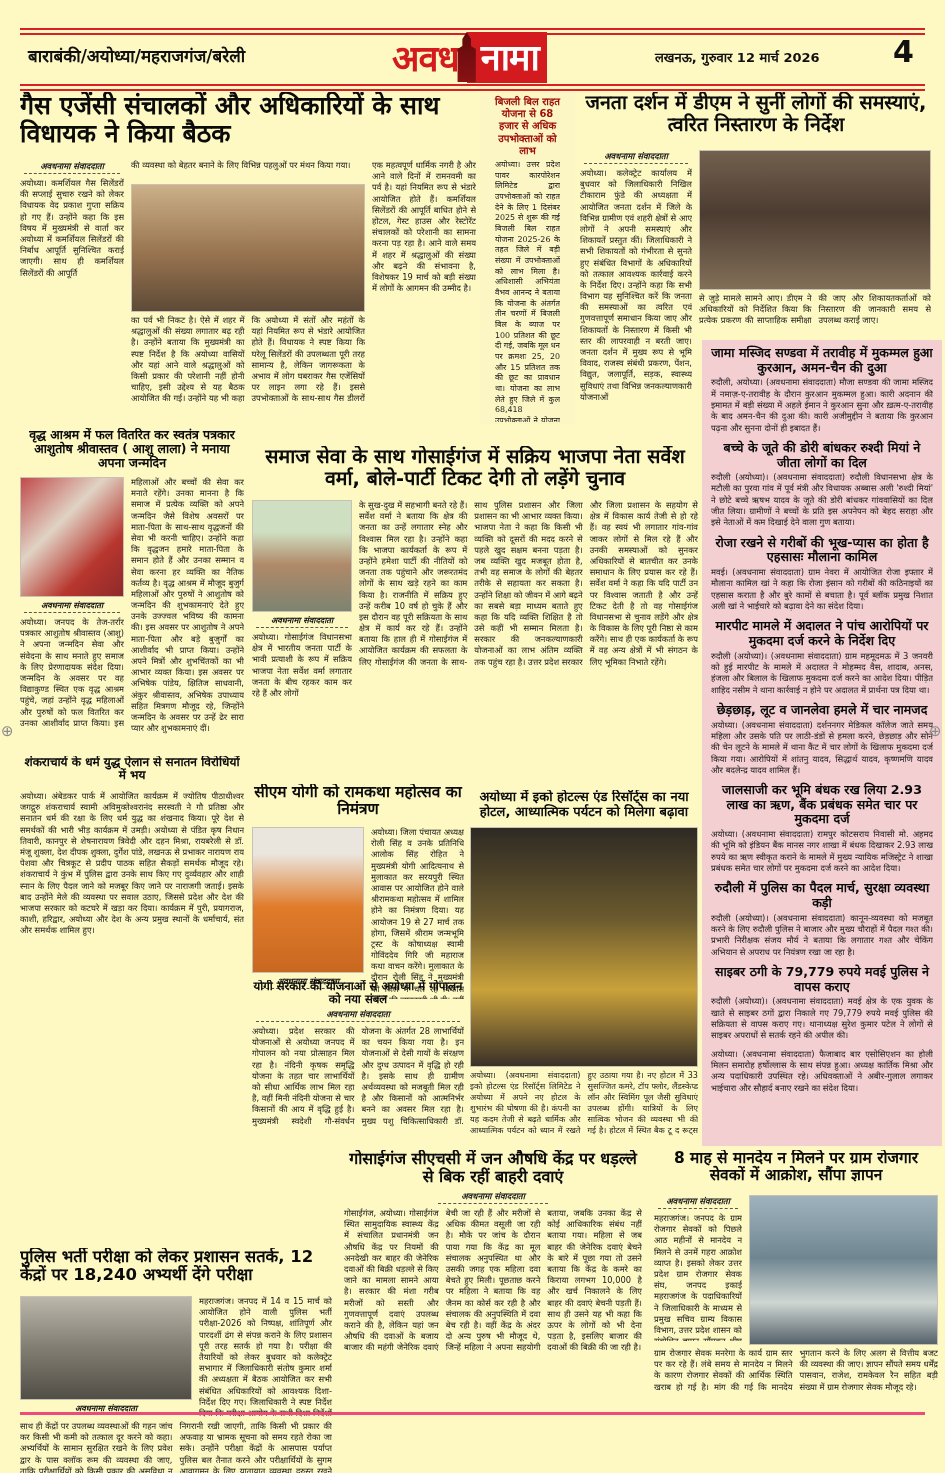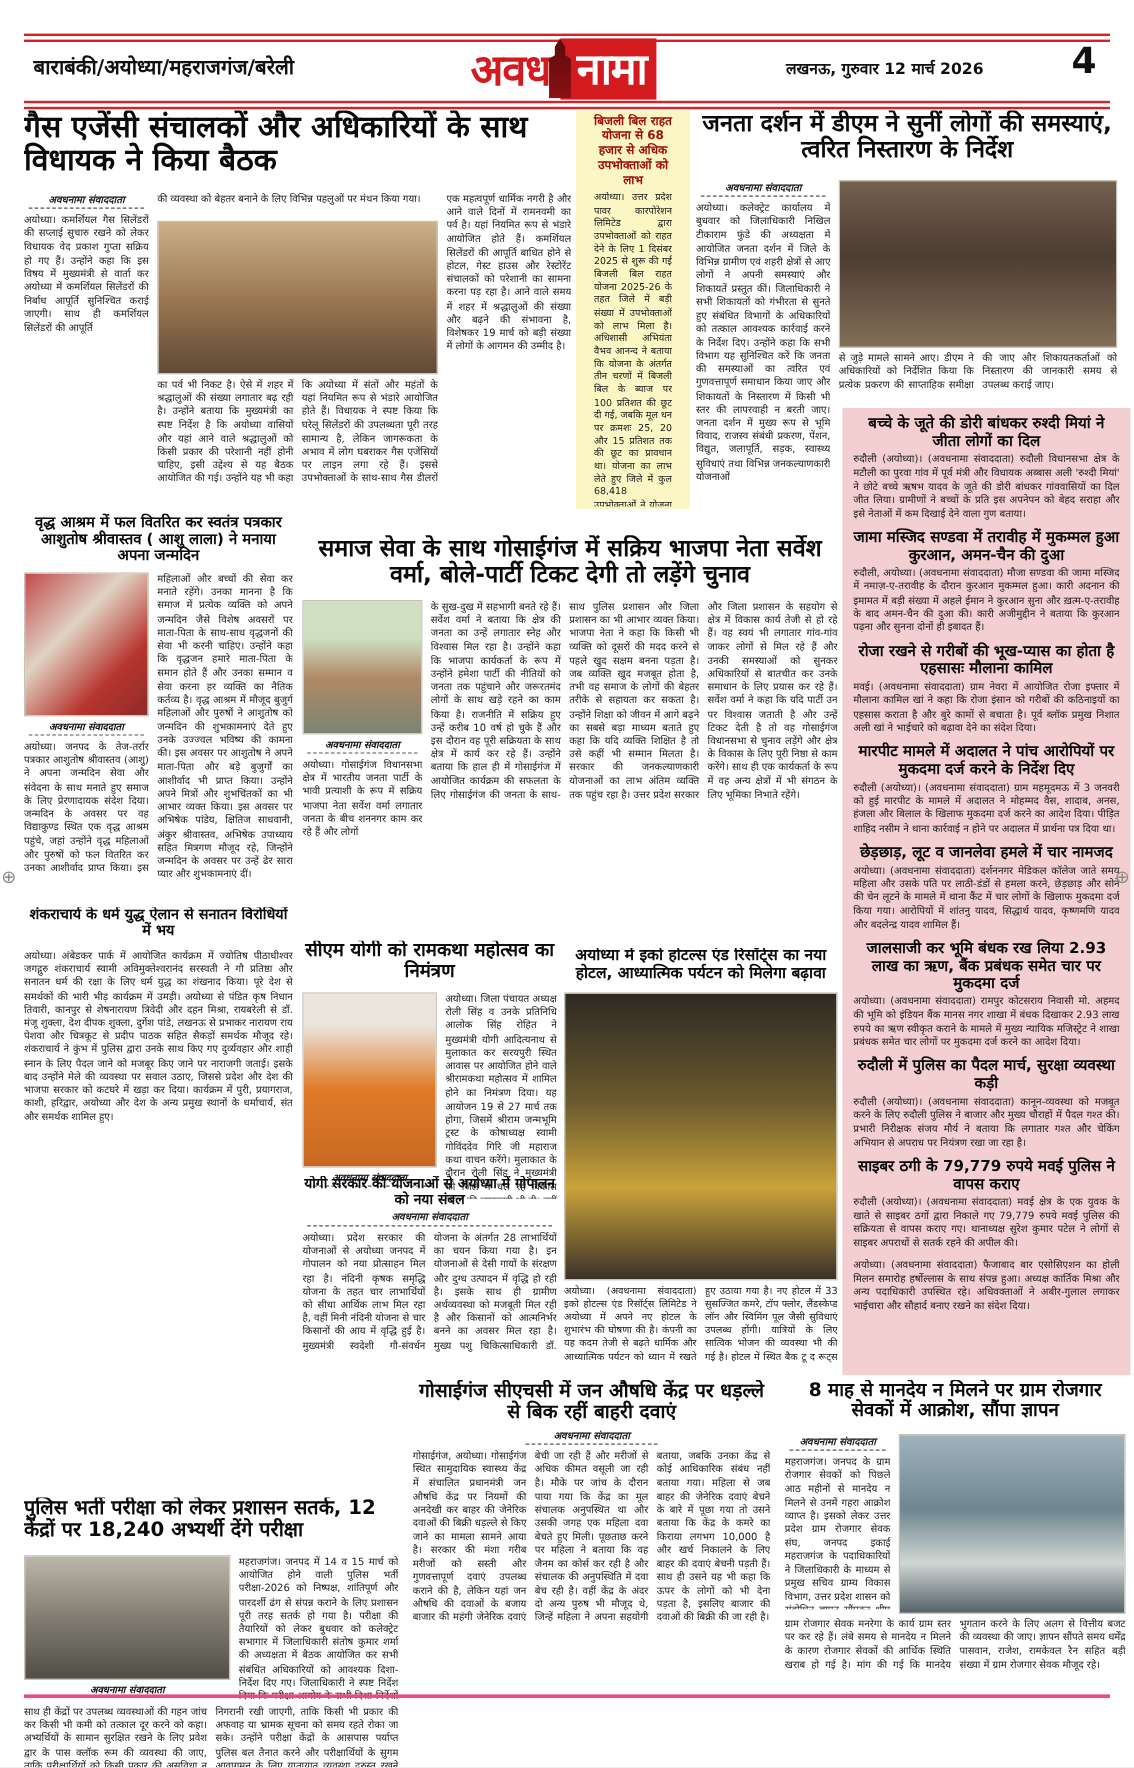--- a/index.html
+++ b/index.html
@@ -4,21 +4,21 @@
 <style>
   :root{
     --rule-red:#d92027;
     --masthead-red:#d31a1f;
     --masthead-dark:#7a0d10;
     --yellow-bg:#fbf6c3;
     --pink-bg:#f3cfd2;
     --bottom-rule:#ef4a7c;
   }
   html,body{margin:0;padding:0;background:#e9e9e9;}
-  .page{position:relative;width:945px;height:1473px;background:#ffffff;
+  .page{position:relative;width:945px;height:1473px;background:#fef9c3;
         font-family:"DejaVu Sans",sans-serif;color:#111;overflow:hidden;margin:0 auto;}
   .abs{position:absolute;}
   .dblrule{height:3px;border-top:2px solid var(--rule-red);border-bottom:2px solid var(--rule-red);}
   h1,h2,h3,h4{margin:0;font-weight:700;color:#0b0b0b;line-height:1.12;}
   .hl-c{text-align:center;}
   .body{font-size:8.3px;line-height:1.35;text-align:justify;overflow:hidden;color:#1a1a1a;}
   .cols2{column-count:2;column-gap:7px;}
   .cols3{column-count:3;column-gap:7px;}
   .byline{font-size:8.4px;font-weight:700;font-style:italic;text-align:center;color:#222;}
   .dash{border-bottom:1.2px dashed #555;margin:2px 4px 4px;}
@@ -90,26 +90,26 @@
       </div>
       <div style="width:232px;">
         <div class="photo" style="width:232px;height:140px;background:linear-gradient(180deg,#73604e 0%,#4c3c31 45%,#826f58 100%);"></div>
         <div class="body cols2 clip" style="height:40px;margin-top:3px;">से जुड़े मामले सामने आए। डीएम ने अधिकारियों को निर्देशित किया कि प्रत्येक प्रकरण की साप्ताहिक समीक्षा की जाए और शिकायतकर्ताओं को निस्तारण की जानकारी समय से उपलब्ध कराई जाए।</div>
       </div>
     </div>
   </div>
 
   <div class="abs pinkbox" style="left:702px;top:340px;width:240px;height:806px;">
     <div class="brief">
+      <h3>जामा मस्जिद सण्डवा में तरावीह में मुकम्मल हुआ कुरआन, अमन-चैन की दुआ</h3>
+      <div class="body">रुदौली, अयोध्या। (अवधनामा संवाददाता) मौजा सण्डवा की जामा मस्जिद में नमाज़-ए-तरावीह के दौरान कुरआन मुकम्मल हुआ। कारी अदनान की इमामत में बड़ी संख्या में अहले ईमान ने कुरआन सुना और ख़त्म-ए-तरावीह के बाद अमन-चैन की दुआ की। कारी अजीमुद्दीन ने बताया कि कुरआन पढ़ना और सुनना दोनों ही इबादत हैं।</div>
+    </div>
+    <div class="brief">
       <h3>बच्चे के जूते की डोरी बांधकर रुश्दी मियां ने जीता लोगों का दिल</h3>
       <div class="body">रुदौली (अयोध्या)। (अवधनामा संवाददाता) रुदौली विधानसभा क्षेत्र के मटौली का पुरवा गांव में पूर्व मंत्री और विधायक अब्बास अली 'रुश्दी मियां' ने छोटे बच्चे ऋषभ यादव के जूते की डोरी बांधकर गांववासियों का दिल जीत लिया। ग्रामीणों ने बच्चों के प्रति इस अपनेपन को बेहद सराहा और इसे नेताओं में कम दिखाई देने वाला गुण बताया।</div>
-    </div>
-    <div class="brief">
-      <h3>जामा मस्जिद सण्डवा में तरावीह में मुकम्मल हुआ कुरआन, अमन-चैन की दुआ</h3>
-      <div class="body">रुदौली, अयोध्या। (अवधनामा संवाददाता) मौजा सण्डवा की जामा मस्जिद में नमाज़-ए-तरावीह के दौरान कुरआन मुकम्मल हुआ। कारी अदनान की इमामत में बड़ी संख्या में अहले ईमान ने कुरआन सुना और ख़त्म-ए-तरावीह के बाद अमन-चैन की दुआ की। कारी अजीमुद्दीन ने बताया कि कुरआन पढ़ना और सुनना दोनों ही इबादत हैं।</div>
     </div>
     <div class="brief">
       <h3>रोजा रखने से गरीबों की भूख-प्यास का होता है एहसासः मौलाना कामिल</h3>
       <div class="body">मवई। (अवधनामा संवाददाता) ग्राम नेवरा में आयोजित रोजा इफ्तार में मौलाना कामिल खां ने कहा कि रोजा इंसान को गरीबों की कठिनाइयों का एहसास कराता है और बुरे कामों से बचाता है। पूर्व ब्लॉक प्रमुख निशात अली खां ने भाईचारे को बढ़ावा देने का संदेश दिया।</div>
     </div>
     <div class="brief">
       <h3>मारपीट मामले में अदालत ने पांच आरोपियों पर मुकदमा दर्ज करने के निर्देश दिए</h3>
       <div class="body">रुदौली (अयोध्या)। (अवधनामा संवाददाता) ग्राम महमूदमऊ में 3 जनवरी को हुई मारपीट के मामले में अदालत ने मोहम्मद वैस, शादाब, अनस, हंजला और बिलाल के खिलाफ मुकदमा दर्ज करने का आदेश दिया। पीड़ित शाहिद नसीम ने थाना कार्रवाई न होने पर अदालत में प्रार्थना पत्र दिया था।</div>
     </div>
     <div class="brief">
@@ -146,21 +146,21 @@
     </div>
   </div>
 
   <div class="abs" style="left:252px;top:446px;width:446px;height:300px;">
     <h2 class="hl-c" style="font-size:19.5px;height:50px;overflow:hidden;">समाज सेवा के साथ गोसाईगंज में सक्रिय भाजपा नेता सर्वेश वर्मा, बोले-पार्टी टिकट देगी तो लड़ेंगे चुनाव</h2>
     <div class="row" style="margin-top:4px;height:242px;">
       <div style="width:100px;">
         <div class="photo" style="width:100px;height:112px;background:linear-gradient(180deg,#cfe0c2 0%,#cfe0c2 28%,#b08968 58%,#7d8471 100%);"></div>
         <div class="caption">अवधनामा संवाददाता</div>
         <div class="dash"></div>
-        <div class="body clip" style="height:98px;">अयोध्या। गोसाईगंज विधानसभा क्षेत्र में भारतीय जनता पार्टी के भावी प्रत्याशी के रूप में सक्रिय भाजपा नेता सर्वेश वर्मा लगातार जनता के बीच शननगर काम कर रहे हैं और लोगों</div>
+        <div class="body clip" style="height:98px;">अयोध्या। गोसाईगंज विधानसभा क्षेत्र में भारतीय जनता पार्टी के भावी प्रत्याशी के रूप में सक्रिय भाजपा नेता सर्वेश वर्मा लगातार जनता के बीच रहकर काम कर रहे हैं और लोगों</div>
       </div>
       <div class="body cols3 clip" style="width:340px;height:242px;">के सुख-दुख में सहभागी बनते रहे हैं। सर्वेश वर्मा ने बताया कि क्षेत्र की जनता का उन्हें लगातार स्नेह और विश्वास मिल रहा है। उन्होंने कहा कि भाजपा कार्यकर्ता के रूप में उन्होंने हमेशा पार्टी की नीतियों को जनता तक पहुंचाने और जरूरतमंद लोगों के साथ खड़े रहने का काम किया है। राजनीति में सक्रिय हुए उन्हें करीब 10 वर्ष हो चुके हैं और इस दौरान वह पूरी सक्रियता के साथ क्षेत्र में कार्य कर रहे हैं। उन्होंने बताया कि हाल ही में गोसाईगंज में आयोजित कार्यक्रम की सफलता के लिए गोसाईगंज की जनता के साथ-साथ पुलिस प्रशासन और जिला प्रशासन का भी आभार व्यक्त किया। भाजपा नेता ने कहा कि किसी भी व्यक्ति को दूसरों की मदद करने से पहले खुद सक्षम बनना पड़ता है। जब व्यक्ति खुद मजबूत होता है, तभी वह समाज के लोगों की बेहतर तरीके से सहायता कर सकता है। उन्होंने शिक्षा को जीवन में आगे बढ़ने का सबसे बड़ा माध्यम बताते हुए कहा कि यदि व्यक्ति शिक्षित है तो उसे कहीं भी सम्मान मिलता है। सरकार की जनकल्याणकारी योजनाओं का लाभ अंतिम व्यक्ति तक पहुंच रहा है। उत्तर प्रदेश सरकार और जिला प्रशासन के सहयोग से क्षेत्र में विकास कार्य तेजी से हो रहे हैं। वह स्वयं भी लगातार गांव-गांव जाकर लोगों से मिल रहे हैं और उनकी समस्याओं को सुनकर अधिकारियों से बातचीत कर उनके समाधान के लिए प्रयास कर रहे हैं। सर्वेश वर्मा ने कहा कि यदि पार्टी उन पर विश्वास जताती है और उन्हें टिकट देती है तो वह गोसाईगंज विधानसभा से चुनाव लड़ेंगे और क्षेत्र के विकास के लिए पूरी निष्ठा से काम करेंगे। साथ ही एक कार्यकर्ता के रूप में वह अन्य क्षेत्रों में भी संगठन के लिए भूमिका निभाते रहेंगे।</div>
     </div>
   </div>
 
   <div class="abs" style="left:20px;top:756px;width:224px;height:386px;">
     <h3 class="hl-c" style="font-size:12px;height:32px;overflow:hidden;">शंकराचार्य के धर्म युद्ध ऐलान से सनातन विरोधियों में भय</h3>
     <div class="body clip" style="height:348px;margin-top:3px;">अयोध्या। अंबेडकर पार्क में आयोजित कार्यक्रम में ज्योतिष पीठाधीश्वर जगद्गुरु शंकराचार्य स्वामी अविमुक्तेश्वरानंद सरस्वती ने गौ प्रतिष्ठा और सनातन धर्म की रक्षा के लिए धर्म युद्ध का शंखनाद किया। पूरे देश से समर्थकों की भारी भीड़ कार्यक्रम में उमड़ी। अयोध्या से पंडित कृष निधान तिवारी, कानपुर से शेषनारायण त्रिवेदी और दहन मिश्रा, रायबरेली से डॉ. मंजू शुक्ला, देश दीपक शुक्ला, दुर्गेश पांडे, लखनऊ से प्रभाकर नारायण राय पेशवा और चित्रकूट से प्रदीप पाठक सहित सैकड़ों समर्थक मौजूद रहे। शंकराचार्य ने कुंभ में पुलिस द्वारा उनके साथ किए गए दुर्व्यवहार और शाही स्नान के लिए पैदल जाने को मजबूर किए जाने पर नाराजगी जताई। इसके बाद उन्होंने मेले की व्यवस्था पर सवाल उठाए, जिससे प्रदेश और देश की भाजपा सरकार को कटघरे में खड़ा कर दिया। कार्यक्रम में पुरी, प्रयागराज, काशी, हरिद्वार, अयोध्या और देश के अन्य प्रमुख स्थानों के धर्माचार्य, संत और समर्थक शामिल हुए।</div>
   </div>
 

